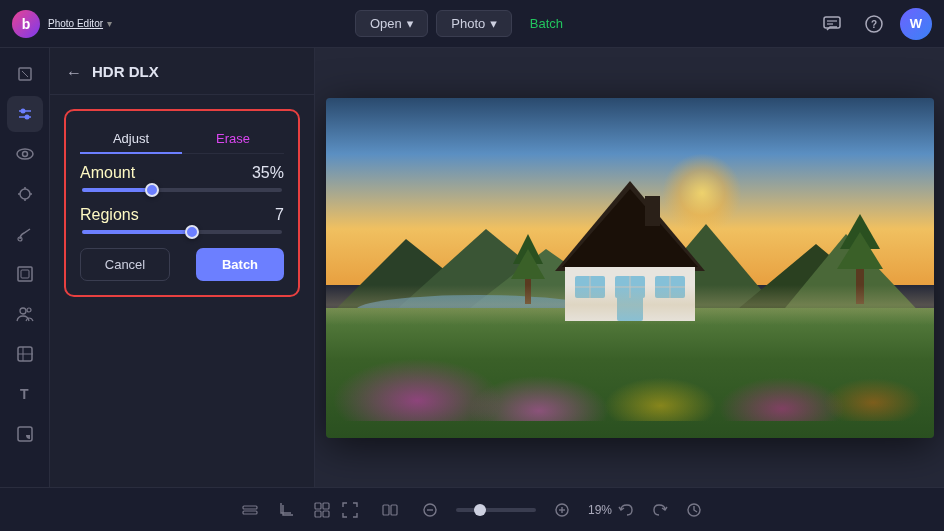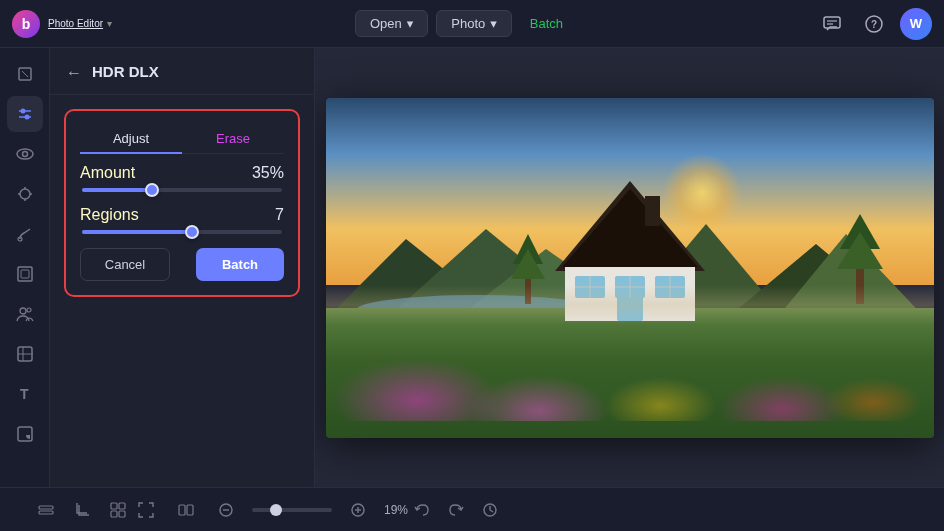--- a/index.html
+++ b/index.html
@@ -301,22 +301,22 @@
       background: linear-gradient(180deg, #2a4a6e 0%, #5b8fc2 30%, #f0c060 70%, #e8a040 100%);
     }
 
     
     .bottom-bar {
       height: 44px;
       background: #1a1d2e;
       border-top: 1px solid #2a2d3e;
       display: flex;
       align-items: center;
-      justify-content: flex-start;
-      padding: 0 32px;
+      justify-content: center;
+      padding: 0 20px;
       flex-shrink: 0;
     }
     .bottom-left {
       display: flex;
       align-items: center;
       gap: 8px;
     }
     .bottom-center {
       display: flex;
       align-items: center;

